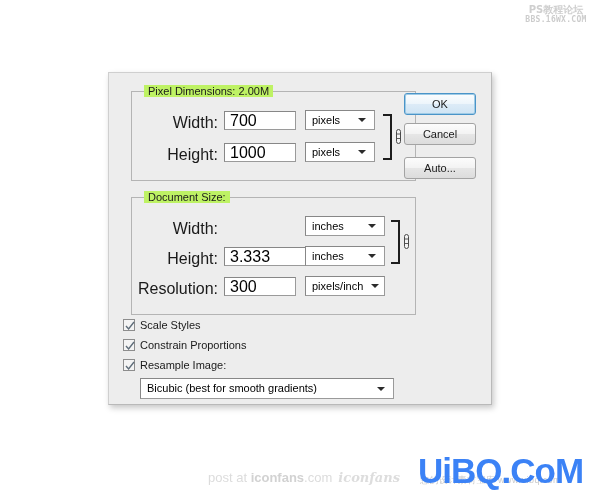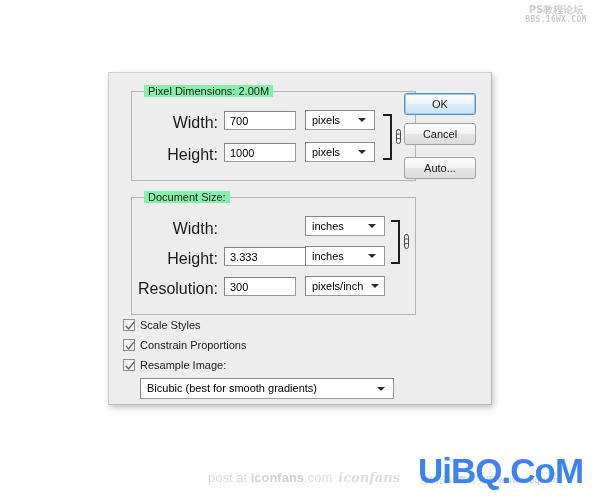--- a/index.html
+++ b/index.html
@@ -106,42 +106,42 @@
   .group {
     position: absolute;
     border: 1px solid #b4b4b4;
     border-radius: 0;
     box-sizing: border-box;
   }
   .group-title {
     position: absolute;
     top: -7px;
     left: 12px;
-    background: #86efac;
+    background: #bef264;
     padding: 0 4px;
     font-size: 11px;
     color: #1a1a1a;
     white-space: nowrap;
   }
 
   .row-label {
     position: absolute;
     font-size: 16px;
     color: #1a1a1a;
     text-align: right;
     white-space: nowrap;
   }
 
   .txtfield {
     position: absolute;
     background: #ffffff;
     border: 1px solid #9a9a9a;
     border-top-color: #878787;
     border-left-color: #878787;
-    font-size: 11px;
+    font-size: 16px;
     color: #000000;
     box-sizing: border-box;
     padding: 0 0 0 5px;
     line-height: 18px;
     height: 19px;
     white-space: nowrap;
     overflow: hidden;
   }
 
   .combo {

